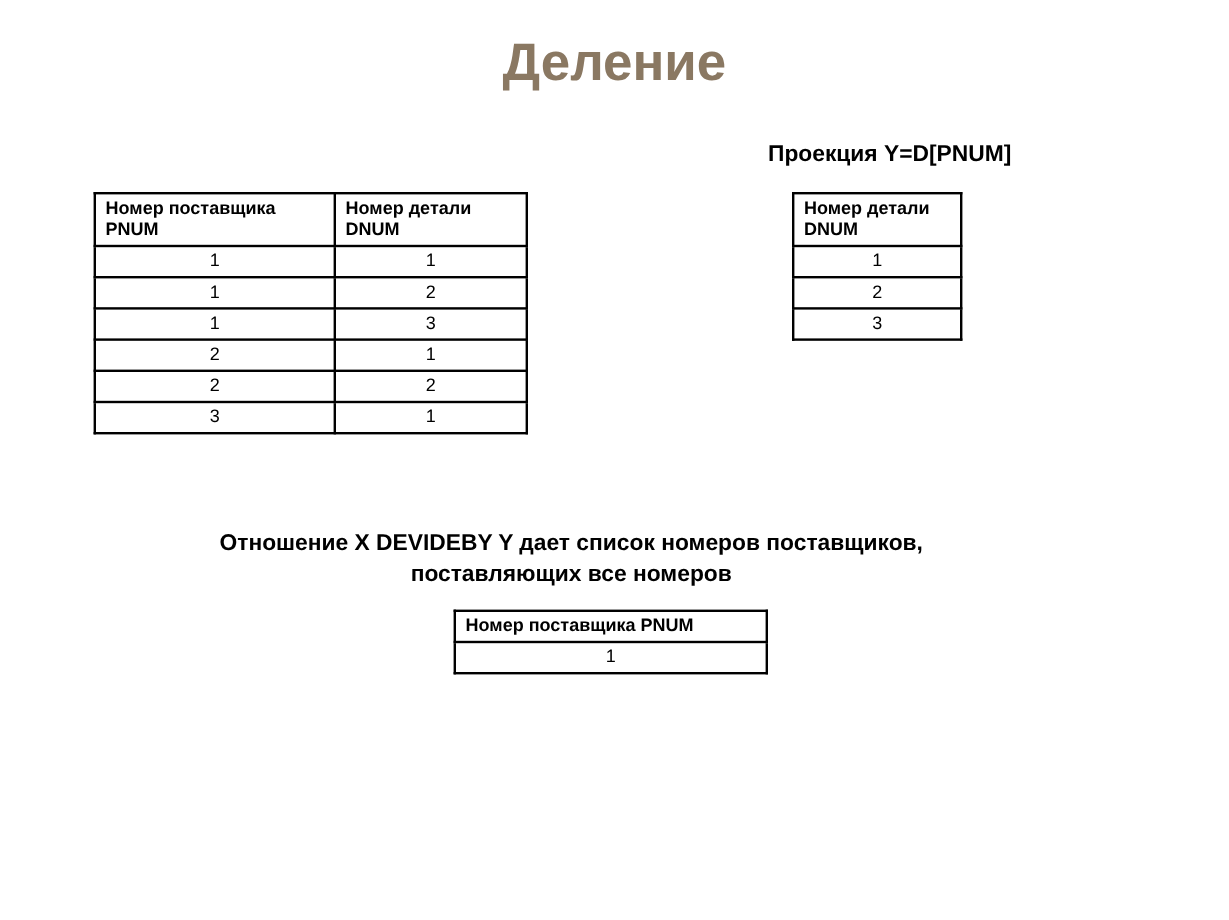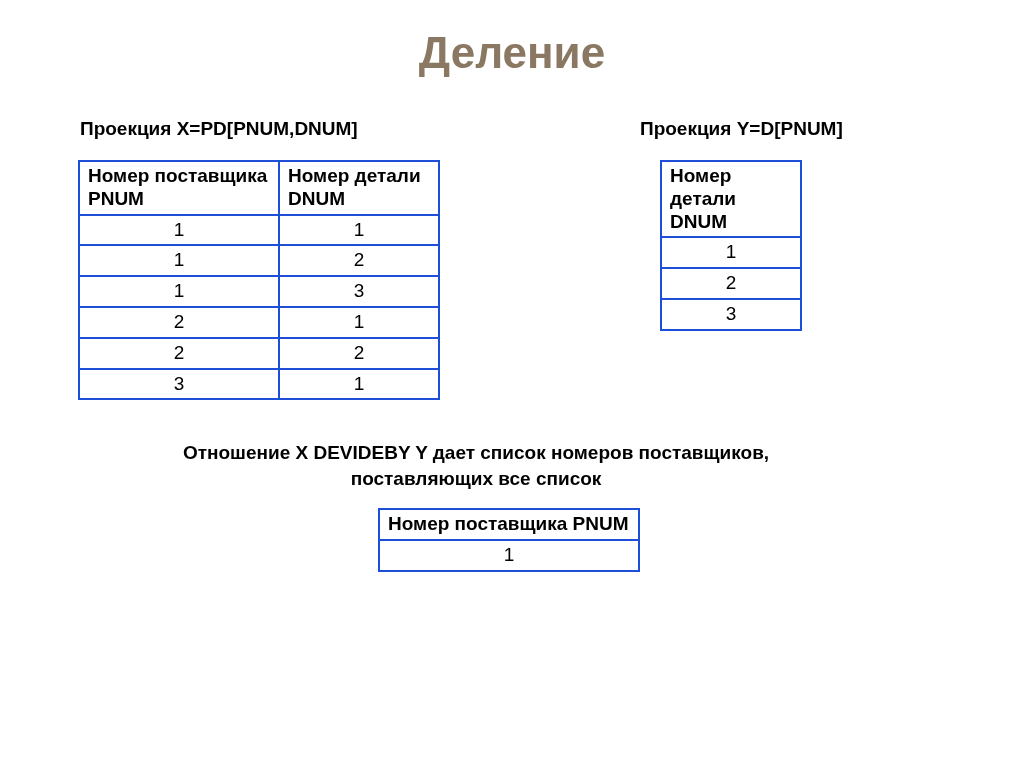--- a/index.html
+++ b/index.html
@@ -68,23 +68,23 @@
   .table-y {
     position: absolute;
     left: 660px;
     top: 60px;
   }
   table {
     border-collapse: collapse;
     background: #fff;
   }
   th, td {
-    border: 2px solid #1d4ed8;
+    border: 2px solid #000000;
     padding: 3px 8px;
-    font-size: 19px;
+    font-size: 15px;
     line-height: 1.2;
   }
   th {
     font-weight: bold;
     text-align: left;
     vertical-align: top;
   }
   td {
     text-align: center;
   }
@@ -114,21 +114,20 @@
 </style>
 </head>
 <body>
 
 <div class="slide">
   <div class="title">Деление</div>
 
 
   <div class="content">
 
-    <div class="caption cap-left">Проекция X=PD[PNUM,DNUM]</div>
     <div class="caption cap-right">Проекция Y=D[PNUM]</div>
 
     <div class="table-x">
       <table class="tx">
         <tbody>
             <tr>
           <th class="c1">Номер поставщика PNUM</th>
           <th class="c2">Номер детали DNUM</th>
         </tr>
         <tr>
@@ -173,21 +172,21 @@
         </tr>
         <tr>
           <td>3</td>
         </tr>
       </tbody>
         </table>
     </div>
 
     <div class="desc">
       <span>Отношение X DEVIDEBY Y дает список номеров поставщиков,</span><br>
-      <span>поставляющих </span><span class="ital">все</span><span> список</span>
+      <span>поставляющих </span><span class="ital">все</span><span> номеров</span>
     </div>
 
     <div class="table-r">
       <table class="tr">
         <tbody>
             <tr>
           <th>Номер поставщика PNUM</th>
         </tr>
         <tr>
           <td>1</td>

